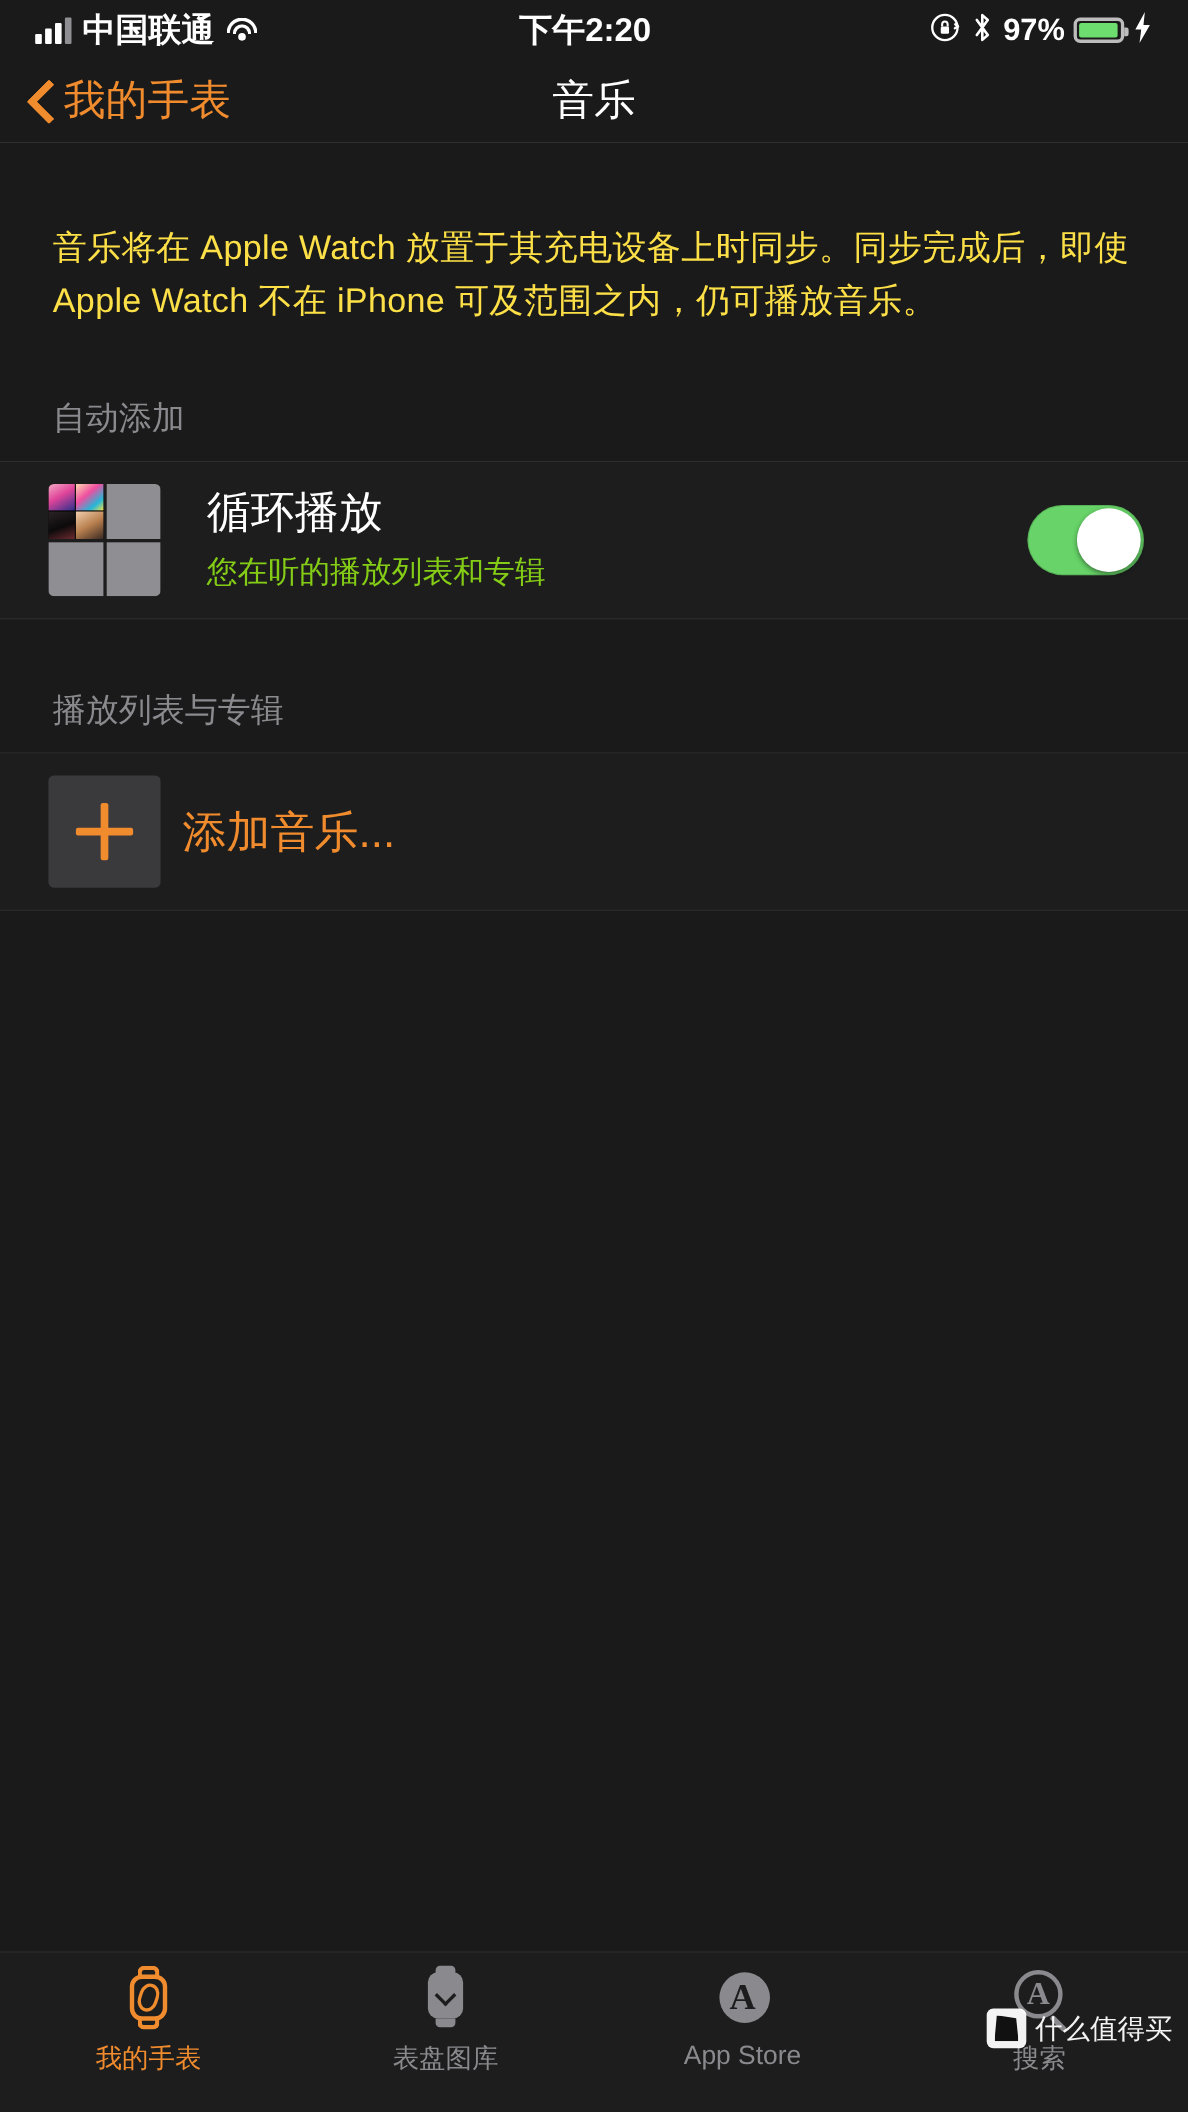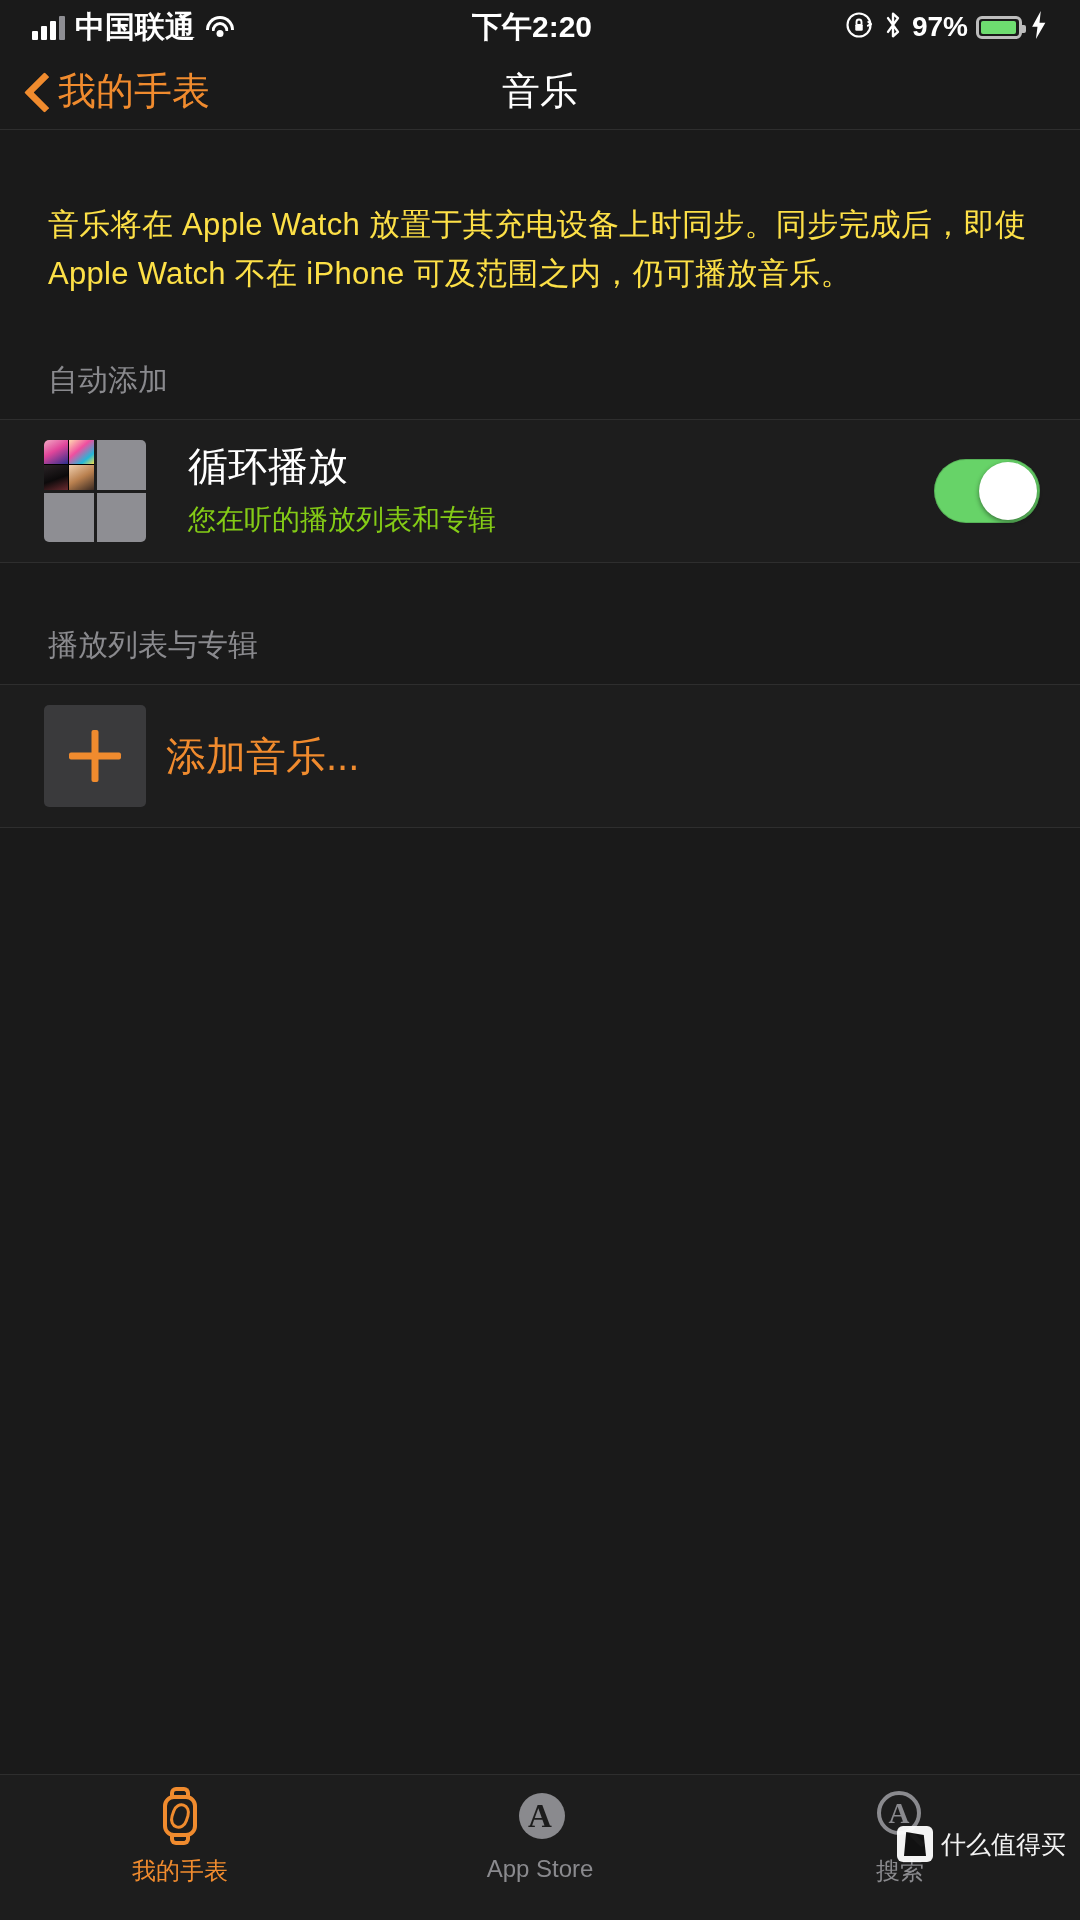--- a/index.html
+++ b/index.html
@@ -352,20 +352,29 @@
     <div class="tab active">
       <div class="tabicon ic-watch">
         <span class="w-band-t"></span>
           <span class="w-body"></span>
         <span class="w-dial"></span>
           <span class="w-band-b"></span>
       </div>
       <span>我的手表</span>
     </div>
 
+    <div class="tab">
+      <div class="tabicon ic-gallery">
+        <span class="g-band-t"></span>
+          <span class="g-body"></span>
+        <span class="g-chev"></span>
+          <span class="g-band-b"></span>
+      </div>
+      <span>表盘图库</span>
+    </div>
 
     <div class="tab">
       <div class="tabicon ic-appstore">
         <span class="a-circ"></span>
           <span class="a-glyph">A</span>
       </div>
       <span>App Store</span>
     </div>
 
     <div class="tab">

